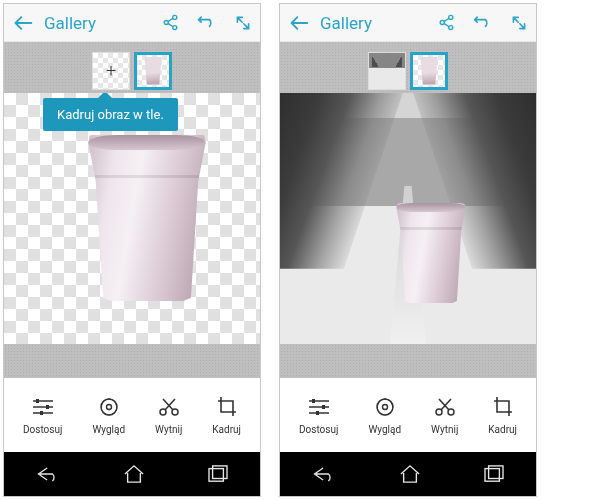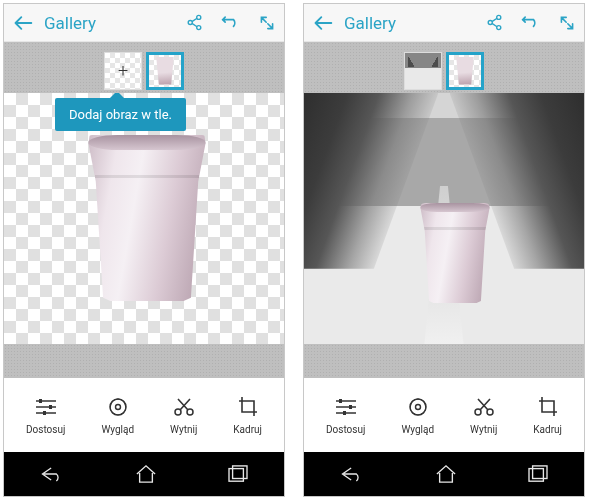--- a/index.html
+++ b/index.html
@@ -1,18 +1,18 @@
 <!DOCTYPE html>
 <html><head>
 <meta charset="utf-8">
 <style>
 *{margin:0;padding:0;box-sizing:border-box;-webkit-font-smoothing:antialiased}
 body{background:#fff;font-family:-apple-system,BlinkMacSystemFont,'Segoe UI',Roboto,Arial,sans-serif}
 .stage{display:flex;gap:18px;padding:3px;width:589px;height:500px}
-.phone{width:282px;height:494px;background:#000;display:flex;flex-direction:column;border:1px solid #c8c8c8}
+.phone{width:258px;height:494px;background:#000;display:flex;flex-direction:column;border:1px solid #c8c8c8}
 .topbar{height:38px;background:#f7f7f7;display:flex;align-items:center;justify-content:space-between;padding:0 9px;border-bottom:1px solid #e6e6e6}
 .top-left{display:flex;align-items:center;gap:11px}
 .title{color:#2ba4c6;font-size:17px;font-weight:400}
 .top-right{display:flex;align-items:center;gap:18px}
 .icn{color:#2ba4c6;display:flex;align-items:center;justify-content:center}
 .graystrip{height:51px;background:#bfbfbf;background-image:radial-gradient(#b0b0b0 0.7px,transparent 0.7px);background-size:3px 3px;display:flex;justify-content:center;align-items:center;gap:4px;padding-top:6px}
 .thumb{width:38px;height:38px;background:#fff;border:1px solid #ddd;display:flex;align-items:center;justify-content:center;position:relative}
 .thumb.sel{border:3px solid #25a3c9}
 .thumb.add{background-image:linear-gradient(45deg,#e6e6e6 25%,transparent 25%,transparent 75%,#e6e6e6 75%),linear-gradient(45deg,#e6e6e6 25%,#fff 25%,#fff 75%,#e6e6e6 75%);background-size:10px 10px;background-position:0 0,5px 5px}
 .thumb .plus{font-size:18px;color:#333;font-weight:300}
@@ -84,21 +84,21 @@
       <div class="thumb add">
           <span class="plus">+</span>
         </div>
       <div class="thumb sel cupT">
           <div class="cup-mini"></div>
         </div>
     </div>
 
     <div class="canvas cup-left">
       <div class="checker"></div>
-      <div class="tooltip">Dodaj obraz w tle.</div>
+      <div class="tooltip">Kadruj obraz w tle.</div>
       <div class="cup">
           <div class="cup-body"></div>
         </div>
     </div>
 
     <div class="graystrip bottom"></div>
 
     <div class="toolbar">
       <div class="tool">
         <svg viewBox="0 0 24 22">

